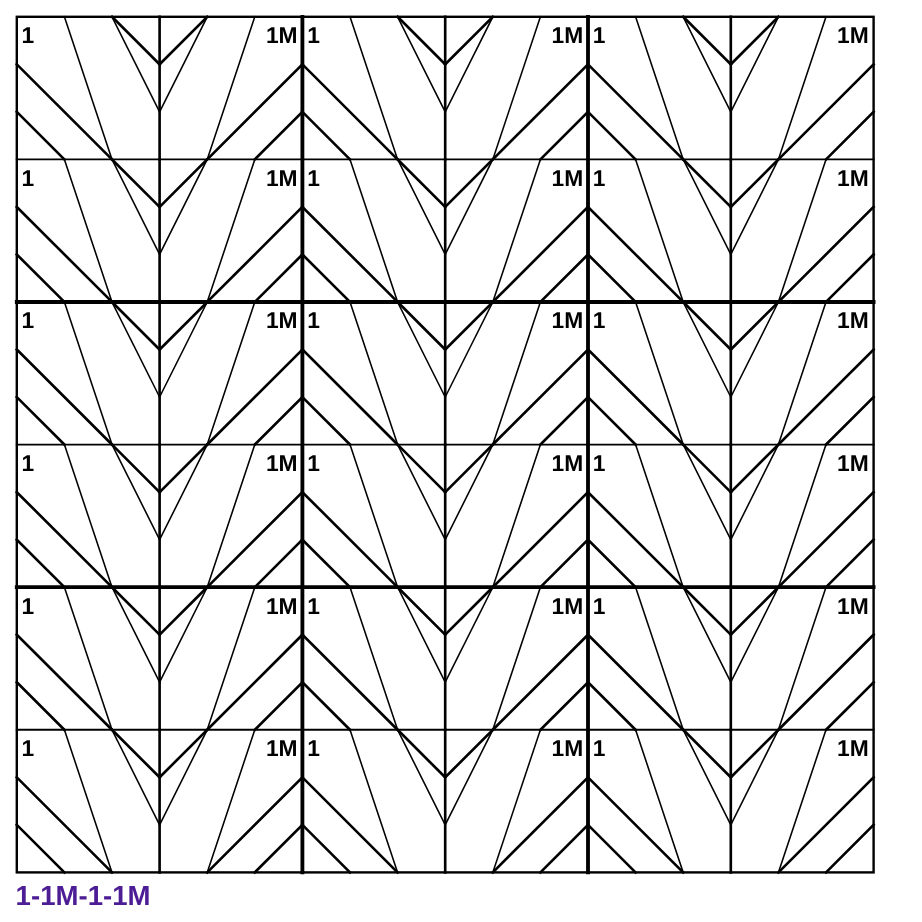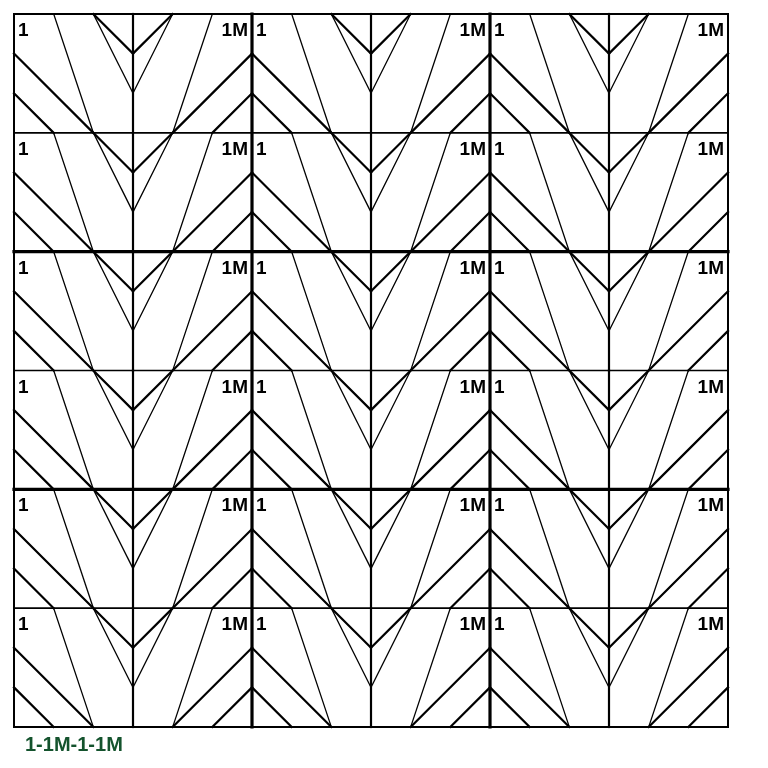--- a/index.html
+++ b/index.html
@@ -1,21 +1,21 @@
 <!DOCTYPE html>
 <html><head>
   <meta charset="utf-8">
   <style>
     html, body { margin: 0; padding: 0; background: #ffffff; }
     body { width: 768px; height: 768px; position: relative; overflow: hidden;
            font-family: "Liberation Sans", sans-serif; }
     #pattern { position: absolute; left: 0; top: 0; width: 768px; height: 768px; }
     .cell-label { font-family: "Liberation Sans", sans-serif; font-weight: bold; font-size: 19px; fill: #000; }
-    #caption { position: absolute; left: 25px; top: 733px; font-family: "Liberation Sans", sans-serif;
-               font-weight: bold; font-size: 20px; color: #14532d; letter-spacing: 0px; }
+    #caption { position: absolute; left: 13px; top: 733px; font-family: "Liberation Sans", sans-serif;
+               font-weight: bold; font-size: 23px; color: #4c1d95; letter-spacing: 0px; }
   </style>
 </head>
 <body>
 
 <svg id="pattern" xmlns="http://www.w3.org/2000/svg" width="768" height="768" viewBox="0 0 768 768">
   <g id="cells">
       <g>
         <line x1="53.666666666666664" y1="14" x2="93.33333333333333" y2="132.83333333333331" stroke="#000000" stroke-width="1.3" stroke-linecap="square"></line>
         <line x1="14" y1="53.61111111111111" x2="93.33333333333333" y2="132.83333333333331" stroke="#000000" stroke-width="2.2" stroke-linecap="square"></line>
         <line x1="14" y1="93.22222222222221" x2="53.666666666666664" y2="132.83333333333331" stroke="#000000" stroke-width="2.2" stroke-linecap="square"></line>

